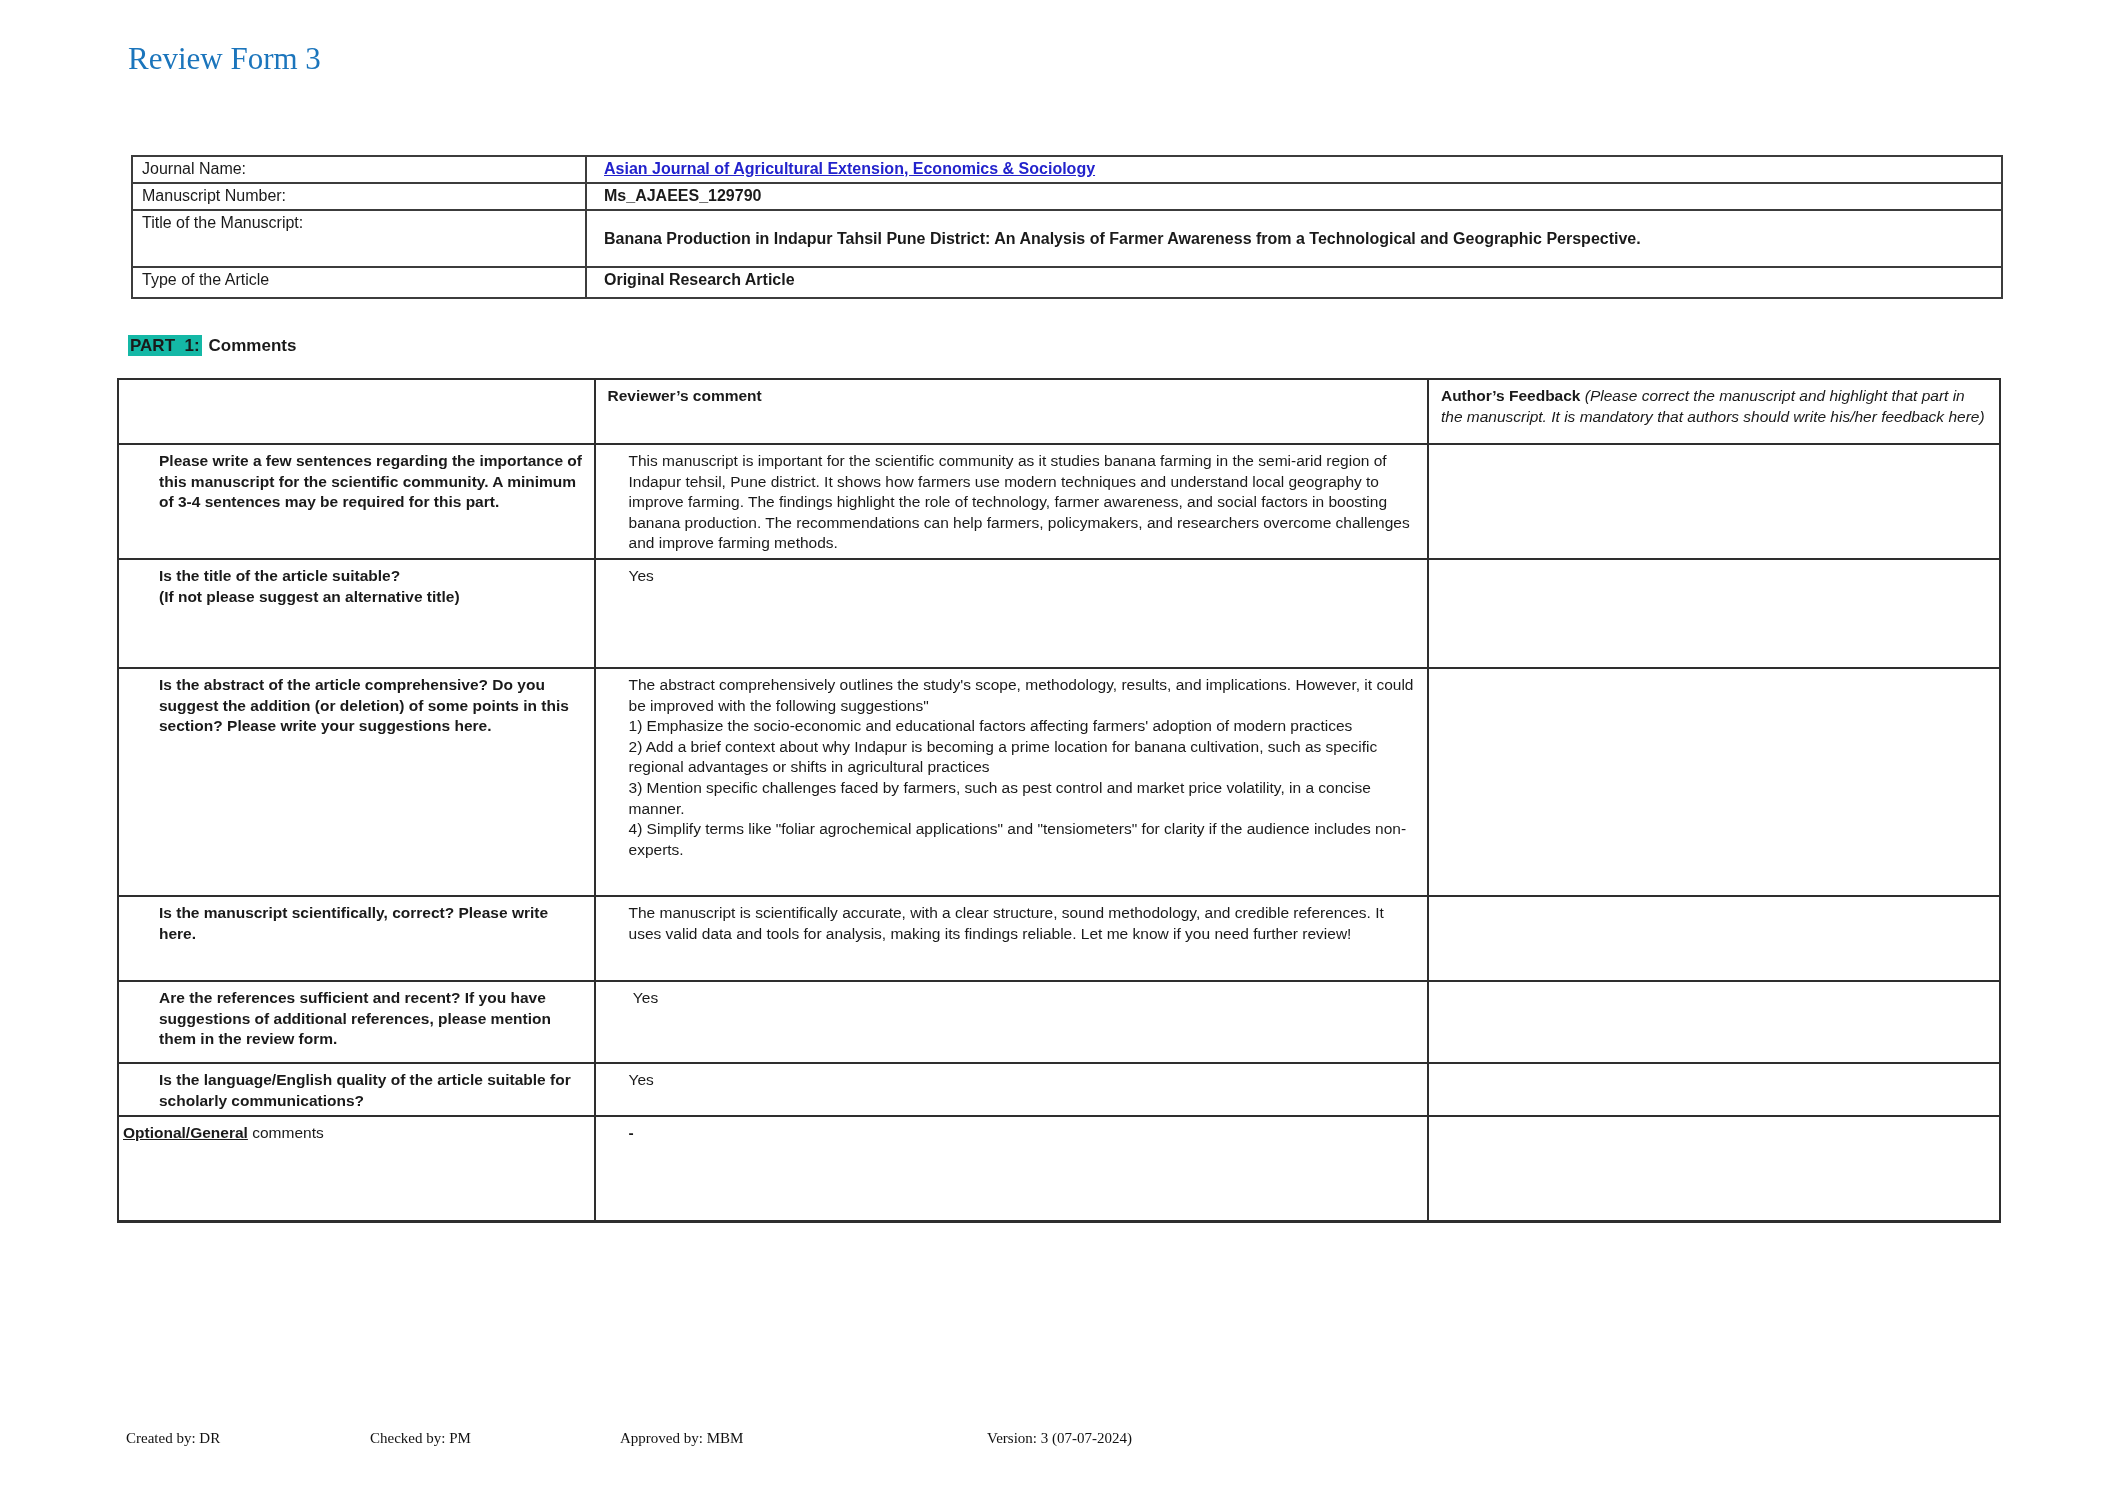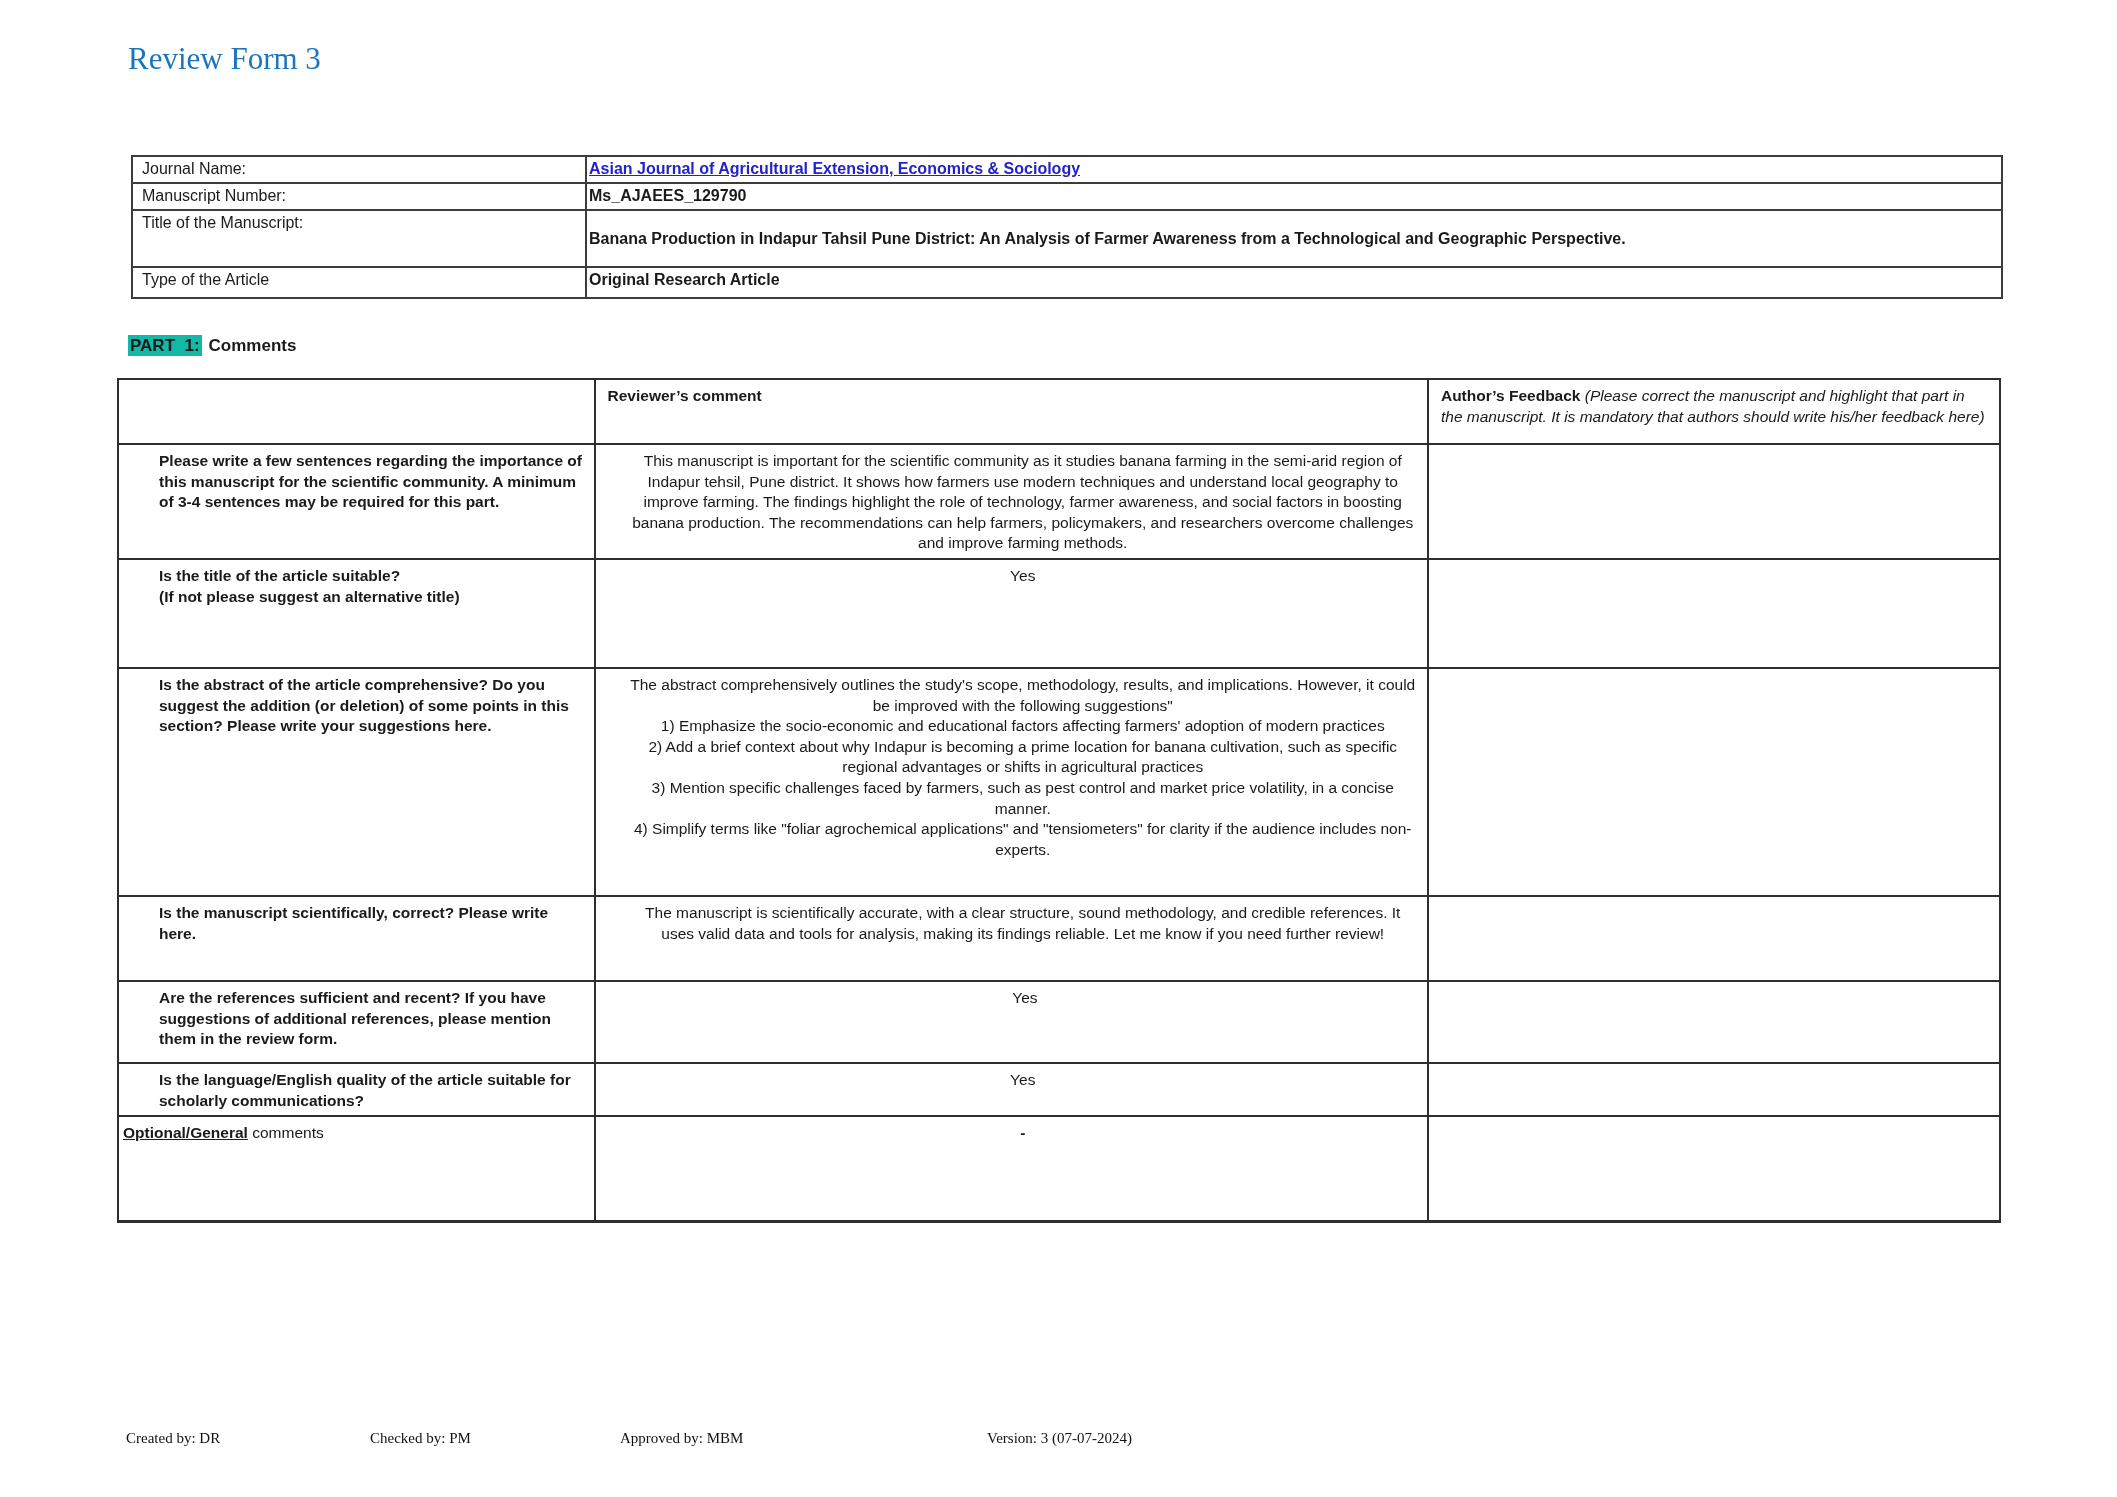--- a/index.html
+++ b/index.html
@@ -35,21 +35,21 @@
     left: 131px;
     top: 155px;
     width: 1872px;
   }
   .meta-table td {
     border: 2px solid #3c3c3c;
     font-size: 16px;
     padding: 3px 6px 3px 10px;
   }
   .meta-table .m-label { padding-left: 9px; }
-  .meta-table .m-value { font-weight: bold; padding-left: 2px; border-radius: 8px; }
+  .meta-table .m-value { font-weight: bold; padding-left: 17px; border-radius: 8px; }
   .meta-table tr.mr1 td, .meta-table tr.mr2 td { height: 27px; }
   .meta-table tr.mr3 td { height: 57px; }
   .meta-table tr.mr3 .m-value { vertical-align: middle; }
   .meta-table tr.mr4 td { height: 31px; }
   .journal-link {
     color: #2222CC;
     font-weight: bold;
     text-decoration: underline;
     cursor: pointer;
   }
@@ -83,21 +83,21 @@
 
   .review-table .hdr-q    { width: 474px; }
   .review-table .hdr-c    { width: 829px; }
   .review-table .hdr-f    { width: 569px; }
 
   .review-table .hdr td { height: 65px; font-weight: bold; padding-left: 12px; }
   .hdr-note { font-weight: normal; font-style: italic; }
 
   .q-cell { font-weight: bold; padding-left: 40px !important; }
   .q-text, .c-text { white-space: pre-wrap; }
-  .c-cell { padding-left: 33px !important; text-align: center; }
+  .c-cell { padding-left: 33px !important; }
 
   tr.rr1 td { height: 113px; }
   tr.rr2 td { height: 109px; }
   tr.rr3 td { height: 228px; }
   tr.rr4 td { height: 85px; }
   tr.rr5 td { height: 82px; }
   tr.rr6 td { height: 47px; }
   tr.rr7 td { height: 105px; }
 
   .q-cell.q-flush { padding-left: 4px !important; }

